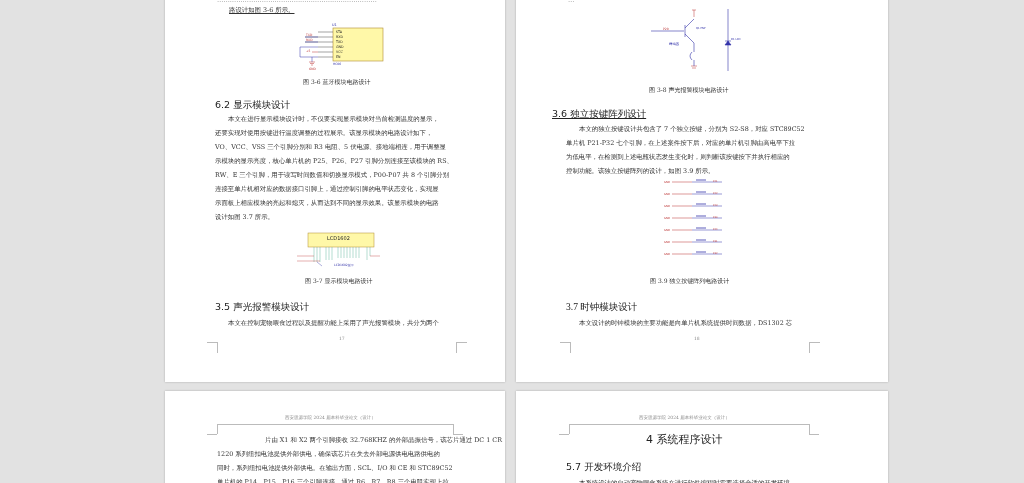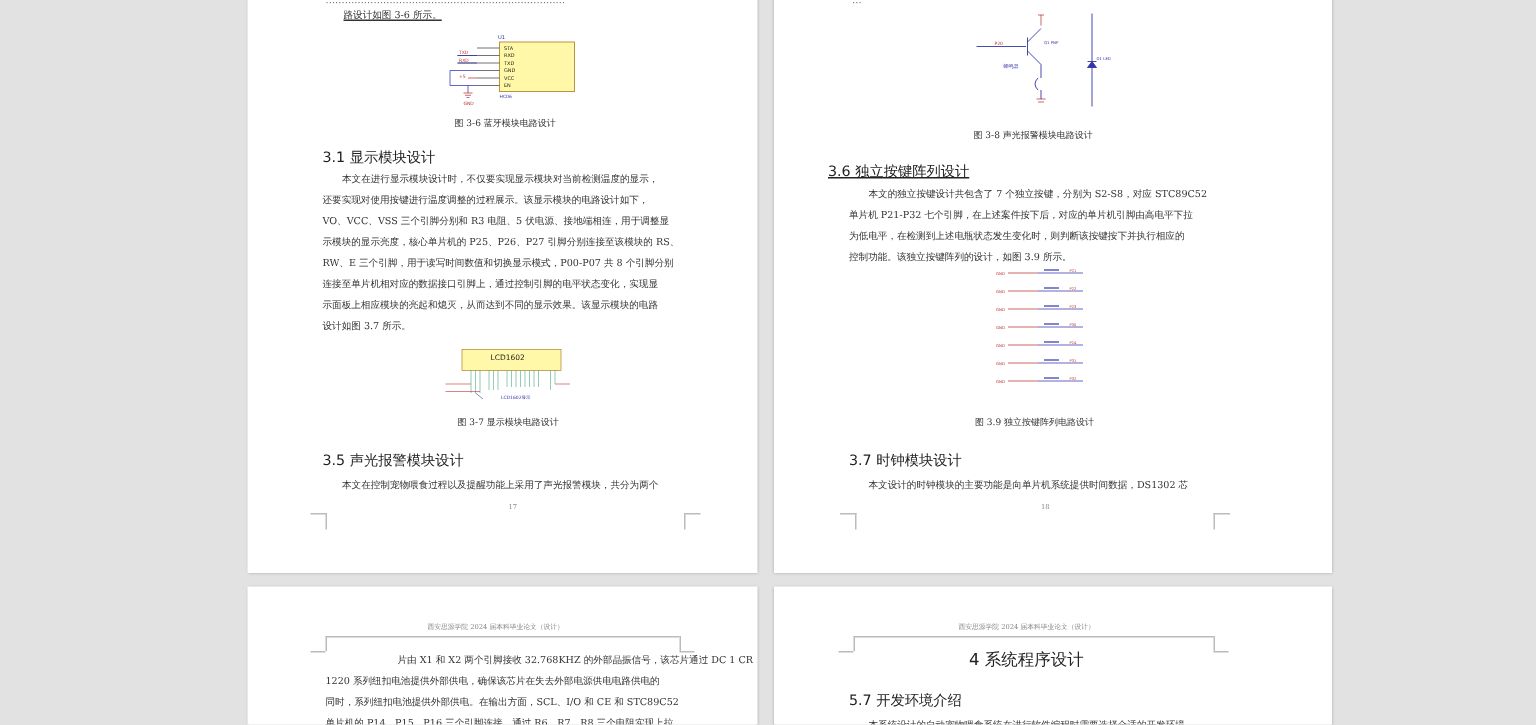--- a/index.html
+++ b/index.html
@@ -65,21 +65,21 @@
         <line x1="22" y1="30" x2="28" y2="30"></line>
         <line x1="19" y1="40" x2="25" y2="40"></line>
         <line x1="20" y1="41.5" x2="24" y2="41.5"></line>
         <line x1="21" y1="43" x2="23" y2="43"></line>
       </g>
     <text x="19" y="48" font-size="3" fill="#b33">GND</text>
     <text x="43" y="43" font-size="3" fill="#33a">HC06</text>
   </svg>
   <div class="cap" style="left:138px;top:88px;">图 3-6  蓝牙模块电路设计</div>
 
-  <div class="h2" style="left:50px;top:109px;">3.1 显示模块设计</div>
+  <div class="h2" style="left:50px;top:109px;">6.2 显示模块设计</div>
   <div style="position:absolute;left:50px;top:122px;width:245px;">
     <div class="txt indent" style="position:relative;">本文在进行显示模块设计时，不仅要实现显示模块对当前检测温度的显示，</div>
     <div class="txt" style="position:relative;">还要实现对使用按键进行温度调整的过程展示。该显示模块的电路设计如下，</div>
     <div class="txt" style="position:relative;">VO、VCC、VSS 三个引脚分别和 R3 电阻、5 伏电源、接地端相连，用于调整显</div>
     <div class="txt" style="position:relative;">示模块的显示亮度，核心单片机的 P25、P26、P27 引脚分别连接至该模块的 RS、</div>
     <div class="txt" style="position:relative;">RW、E 三个引脚，用于读写时间数值和切换显示模式，P00-P07 共 8 个引脚分别</div>
     <div class="txt" style="position:relative;">连接至单片机相对应的数据接口引脚上，通过控制引脚的电平状态变化，实现显</div>
     <div class="txt" style="position:relative;">示面板上相应模块的亮起和熄灭，从而达到不同的显示效果。该显示模块的电路</div>
     <div class="txt" style="position:relative;">设计如图 3.7 所示。</div>
   </div>
@@ -209,21 +209,21 @@
           <text x="2" y="3" font-size="2.6" fill="#b33">GND</text>
           <line x1="10" y1="2" x2="30" y2="2" stroke="#b33" stroke-width="0.5"></line>
           <line x1="30" y1="2" x2="60" y2="2" stroke="#33a" stroke-width="0.5"></line>
           <path d="M34,0 h10" stroke="#33a" stroke-width="0.8"></path>
           <text x="51" y="1.5" font-size="2.4" fill="#b33">P32</text>
         </g>
     </g>
   </svg>
   <div class="cap" style="left:134px;top:287px;">图 3.9  独立按键阵列电路设计</div>
 
-  <div class="h2" style="left:50px;top:311px;">3.7 时钟模块设计</div>
+  <div class="h2" style="left:50px;top:311px;font-family:Liberation Serif, serif;">3.7 时钟模块设计</div>
   <div class="txt indent" style="left:50px;top:326px;">本文设计的时钟模块的主要功能是向单片机系统提供时间数据，DS1302 芯</div>
 
   <div class="pn" style="left:178px;top:346px;">18</div>
   <div class="crn tl" style="left:44px;top:352px;"></div>
   <div class="crn tr" style="left:293px;top:352px;"></div>
 </div>
 
 <div class="page" id="p19">
   <div class="hdr" style="left:120px;top:24px;">西安思源学院 2024 届本科毕业论文（设计）</div>
   <div class="vline" style="left:52px;top:33px;height:10px;"></div>

